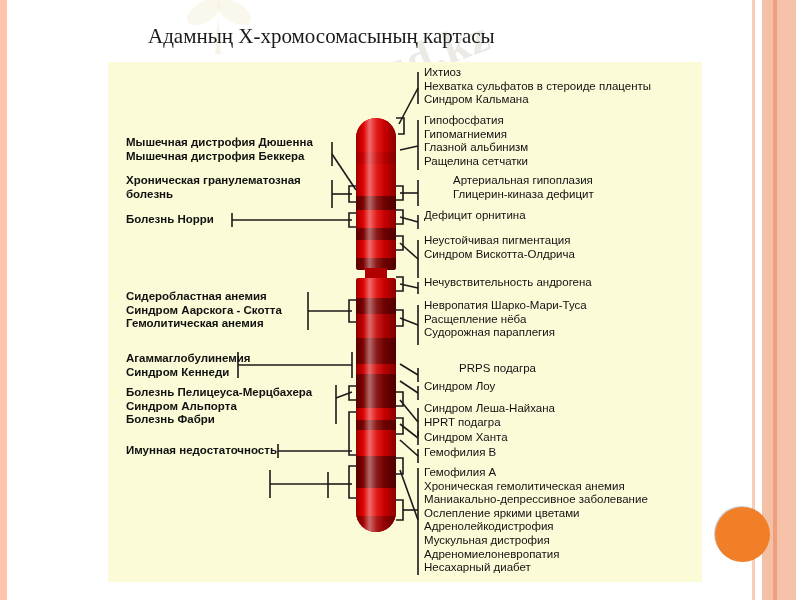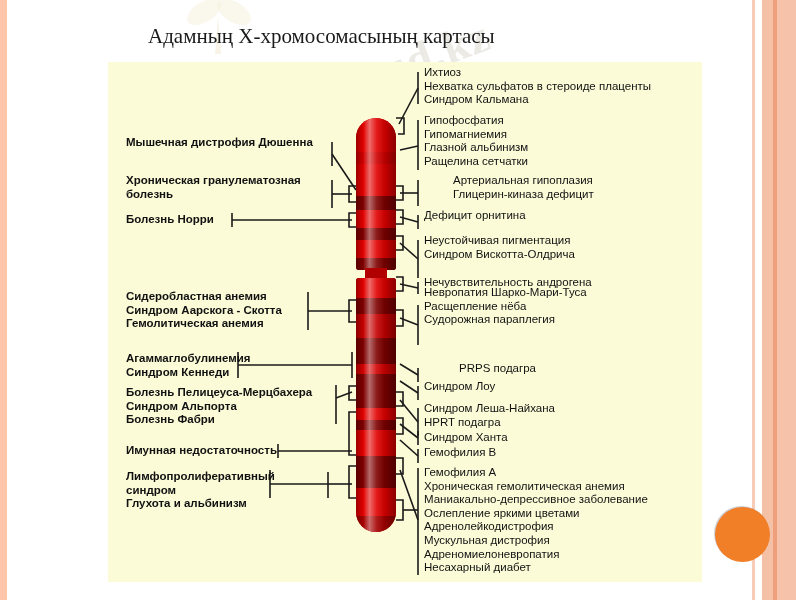--- a/index.html
+++ b/index.html
@@ -275,21 +275,21 @@
 
   <div class="lbl right" style="left:424px;top:234px;">
     <div>Неустойчивая пигментация</div>
     <div>Синдром Вискотта-Олдрича</div>
   </div>
 
   <div class="lbl right" style="left:424px;top:276px;">
     <div>Нечувствительность андрогена</div>
   </div>
 
-  <div class="lbl right" style="left:424px;top:286px;">
+  <div class="lbl right" style="left:424px;top:299px;">
     <div>Невропатия Шарко-Мари-Туса</div>
     <div>Расщепление нёба</div>
     <div>Судорожная параплегия</div>
   </div>
 
   <div class="lbl right" style="left:424px;top:362px;padding-left:35px;">
     <div>PRPS подагра</div>
   </div>
 
   <div class="lbl right" style="left:424px;top:380px;">
@@ -315,20 +315,21 @@
     <div>Маниакально-депрессивное заболевание</div>
     <div>Ослепление яркими цветами</div>
     <div>Адренолейкодистрофия</div>
     <div>Мускульная дистрофия</div>
     <div>Адреномиелоневропатия</div>
     <div>Несахарный диабет</div>
   </div>
 
   <div class="lbl left" style="left:126px;top:136px;">
     <div>Мышечная дистрофия Дюшенна</div>
+    <div>Мышечная дистрофия Беккера</div>
   </div>
 
   <div class="lbl left" style="left:126px;top:174px;">
     <div>Хроническая гранулематозная</div>
     <div>болезнь</div>
   </div>
 
   <div class="lbl left" style="left:126px;top:213px;">
     <div>Болезнь Норри</div>
   </div>
@@ -347,21 +348,16 @@
   <div class="lbl left" style="left:126px;top:386px;">
     <div>Болезнь Пелицеуса-Мерцбахера</div>
     <div>Синдром Альпорта</div>
     <div>Болезнь Фабри</div>
   </div>
 
   <div class="lbl left" style="left:126px;top:444px;">
     <div>Имунная недостаточность</div>
   </div>
 
-  <div class="lbl left" style="left:126px;top:470px;">
-    <div>Лимфопролиферативный</div>
-    <div>синдром</div>
-    <div>Глухота и альбинизм</div>
-  </div>
 
   <div id="dot"></div>
 
 </div>
 
 </body></html>

